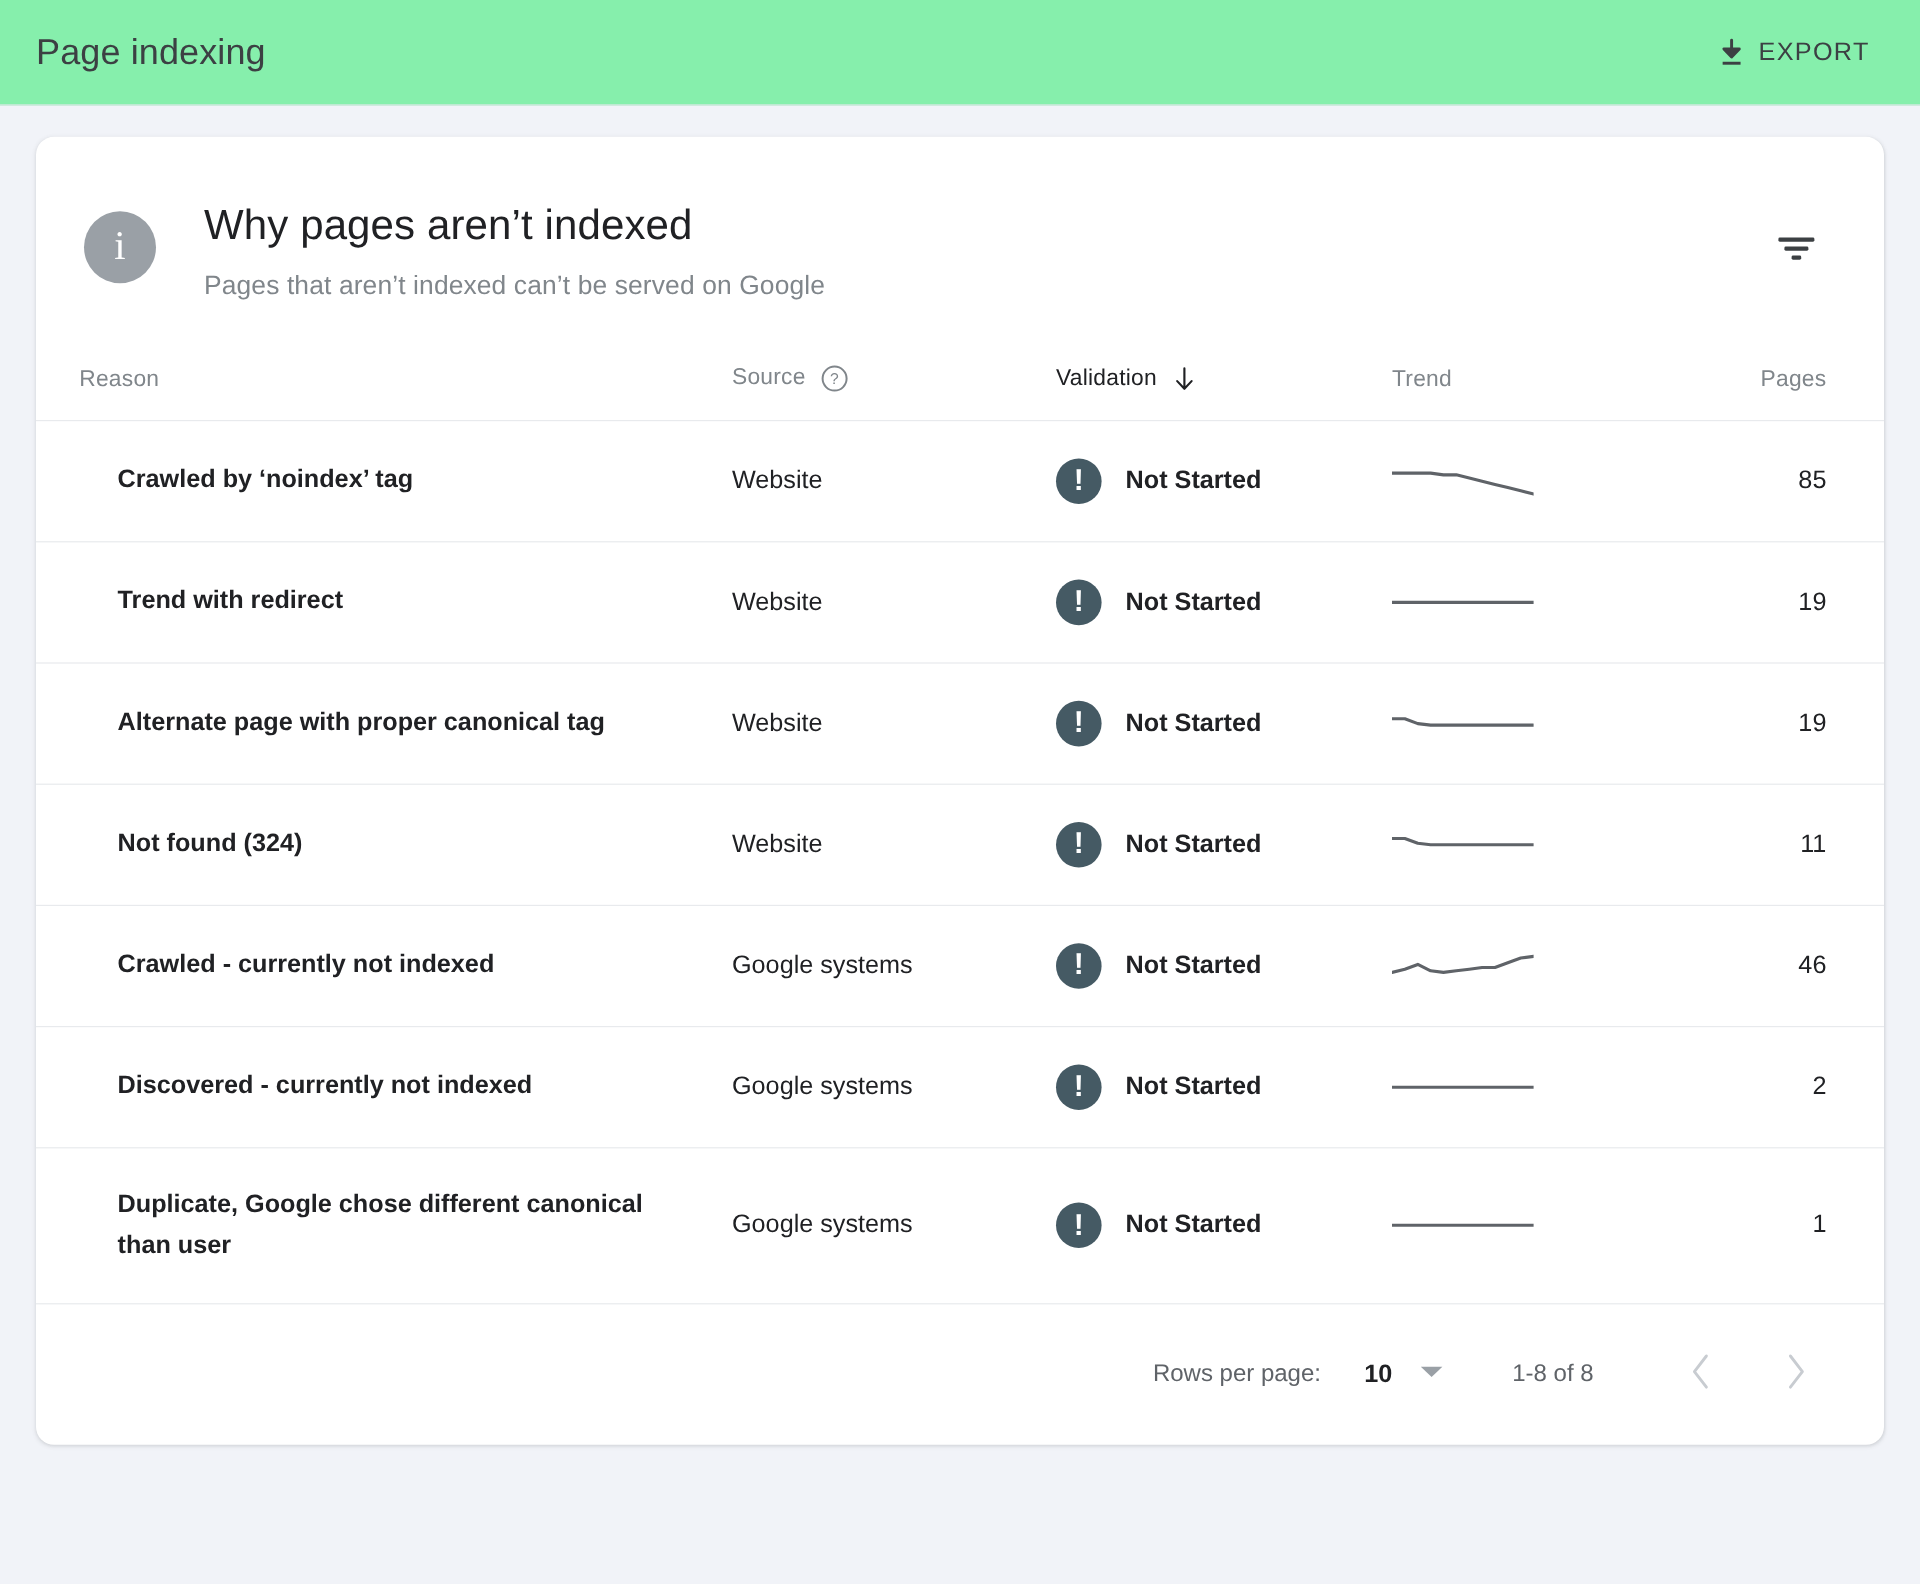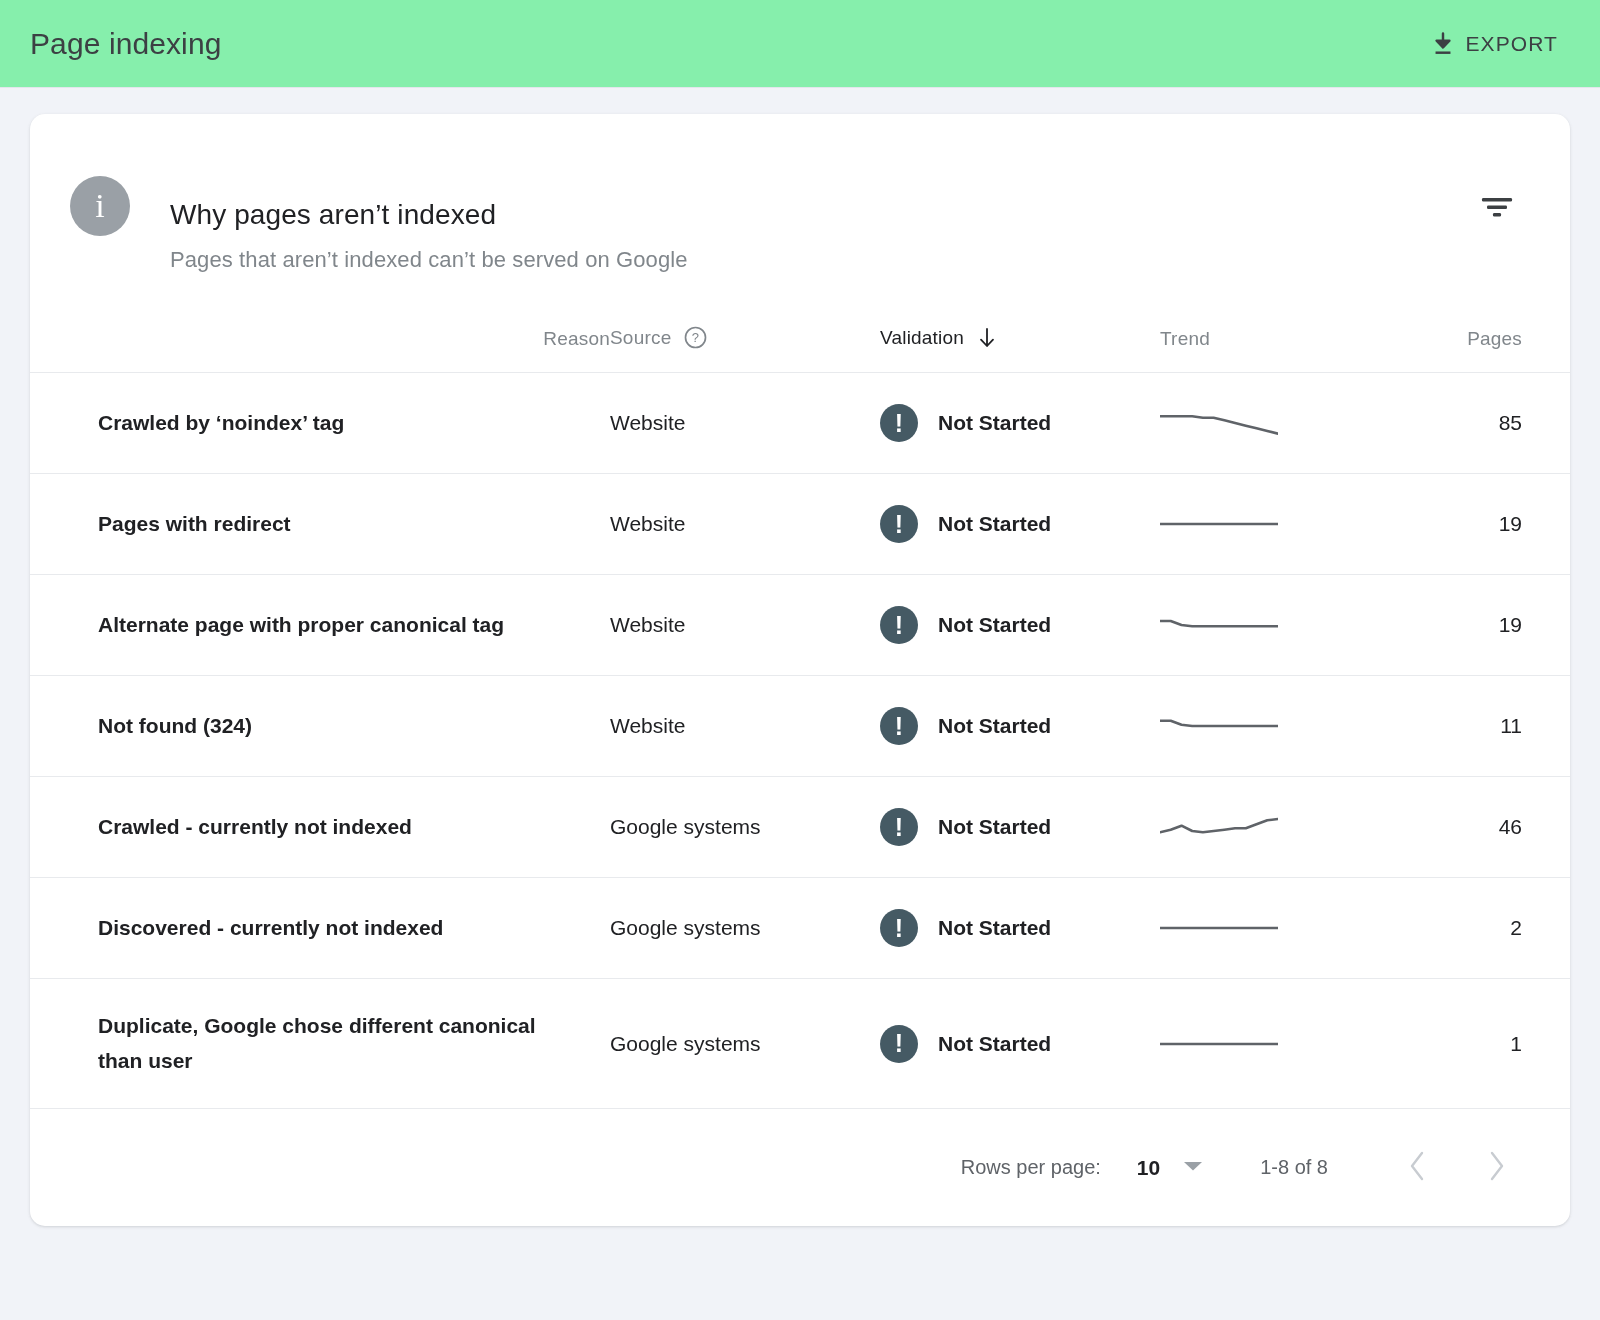--- a/index.html
+++ b/index.html
@@ -66,26 +66,25 @@
     background: #9aa0a6;
     color: #ffffff;
     display: flex; align-items: center; justify-content: center;
     font-size: 34px;
     font-family: "Liberation Serif", serif;
     flex: 0 0 auto;
     margin-top: 10px;
   }
   .head-text { margin-left: 40px; flex: 1 1 auto; }
   .card-title {
-    font-size: 28px;
+    font-size: 35px;
     color: #202124;
     font-weight: 400;
     line-height: 1.25;
     letter-spacing: .1px;
-    margin-top: 31px;
   }
   .card-sub {
     margin-top: 15px;
     font-size: 22px;
     color: #80868b;
     font-weight: 400;
     letter-spacing: .1px;
   }
   .filter-btn {
     position: absolute;
@@ -105,21 +104,21 @@
     font-weight: 400;
     font-size: 19px;
     color: #80868b;
     padding: 52px 0 22px 0;
     text-align: left;
     vertical-align: bottom;
     letter-spacing: .2px;
   }
   thead th.active-sort { color: #202124; }
 
-  th.c-reason     { width: 580px; padding-left: 36px; text-align: right; }
+  th.c-reason     { width: 580px; padding-left: 36px; }
   th.c-source     { width: 270px; }
   th.c-validation { width: 280px; }
   th.c-trend      { width: 230px; }
   th.c-pages      { text-align: right; padding-right: 48px; }
 
   .th-inner { display: flex; align-items: center; gap: 12px; }
 
   .help-icon, .sort-arrow { display: block; flex: 0 0 auto; }
 
   tbody tr { border-top: 1px solid #e8eaed; }
@@ -287,21 +286,21 @@
             </span>
           </td>
           <td class="c-trend">
             <svg class="spark" width="118" height="40" viewBox="0 0 118 40" aria-hidden="true">
               <path d="M0.0 13.3 L10.7 13.3 L21.5 13.3 L32.2 13.3 L42.9 14.7 L53.6 14.7 L64.4 17.3 L75.1 20.0 L85.8 22.7 L96.5 25.3 L107.3 28.0 L118.0 30.7" fill="none" stroke="#5f6368" stroke-width="2.6" stroke-linecap="round" stroke-linejoin="round"></path>
             </svg>
           </td>
           <td class="c-pages"><span>85</span></td>
         </tr>
         <tr>
-          <td class="c-reason"><span>Pages with redirect</span></td>
+          <td class="c-reason"><span>Trend with redirect</span></td>
           <td class="c-source"><span>Website</span></td>
           <td class="c-validation">
             <span class="validation-cell">
               <span class="status-dot">!</span>
               <span class="status-text">Not Started</span>
             </span>
           </td>
           <td class="c-trend">
             <svg class="spark" width="118" height="40" viewBox="0 0 118 40" aria-hidden="true">
               <path d="M0.0 20.0 L10.7 20.0 L21.5 20.0 L32.2 20.0 L42.9 20.0 L53.6 20.0 L64.4 20.0 L75.1 20.0 L85.8 20.0 L96.5 20.0 L107.3 20.0 L118.0 20.0" fill="none" stroke="#5f6368" stroke-width="2.6" stroke-linecap="round" stroke-linejoin="round"></path>

